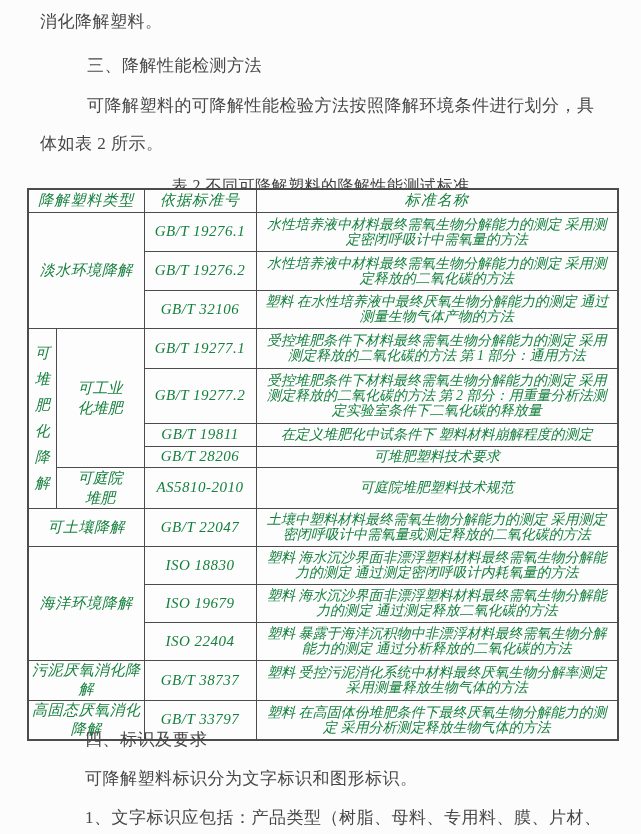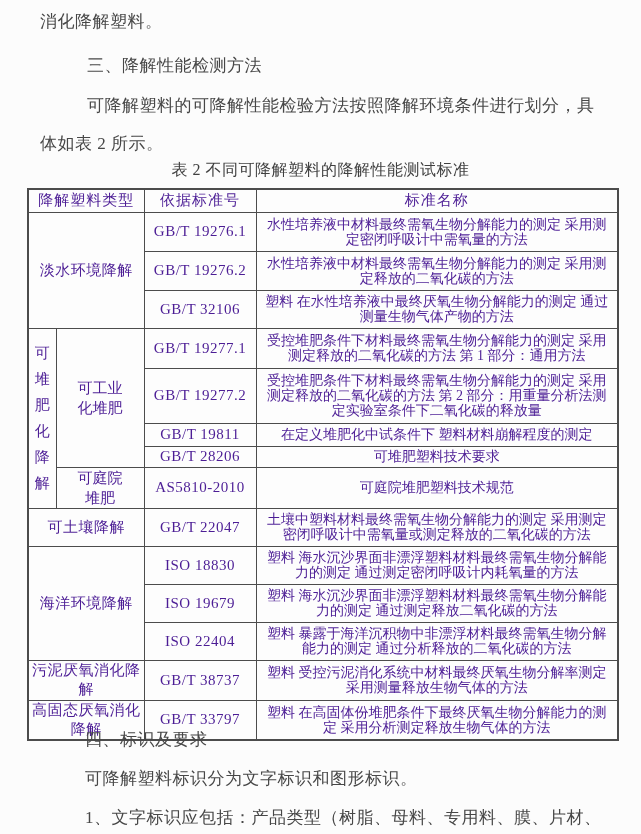--- a/index.html
+++ b/index.html
@@ -39,22 +39,23 @@
     width: 590px;
     border-collapse: collapse;
     table-layout: fixed;
     border: 2px solid #4c4c4c;
     background: #fdfdfd;
   }
   table.std td {
     border: 1px solid #4c4c4c;
     text-align: center;
     vertical-align: middle;
-    color: #4c1d95;
+    color: #15803d;
     overflow: hidden;
+    font-style: italic;
   }
   td.hdr { font-size: 15px; letter-spacing: 1px; }
   td.type { font-size: 15px; letter-spacing: 0.5px; }
   td.stdno { font-size: 15px; letter-spacing: 0.5px; white-space: nowrap; }
   td.name { font-size: 14px; line-height: 15px; padding: 1px 4px; }
   td.vert { font-size: 15px; padding: 0; }
   td.vert .vtxt {
     width: 1em;
     margin: 0 auto;
     word-break: break-all;
@@ -69,21 +70,21 @@
 <div class="page">
 
   <div class="line" style="left:40px; top:10px;">消化降解塑料。</div>
 
   <div class="line" style="left:87px; top:54px;">三、降解性能检测方法</div>
 
   <div class="line" style="left:87px; top:94px;text-align:center;">可降解塑料的可降解性能检验方法按照降解环境条件进行划分，具</div>
 
   <div class="line" style="left:40px; top:132px;">体如表 2 所示。</div>
 
-  <div class="caption" style="top:160px;">表 2 不同可降解塑料的降解性能测试标准</div>
+  <div class="caption" style="top:176px;">表 2 不同可降解塑料的降解性能测试标准</div>
 
   <table class="std">
     <colgroup>
       <col style="width:28px">
         <col style="width:88px">
         <col style="width:112px">
         <col style="width:362px">
     </colgroup>
 
     <tbody>

